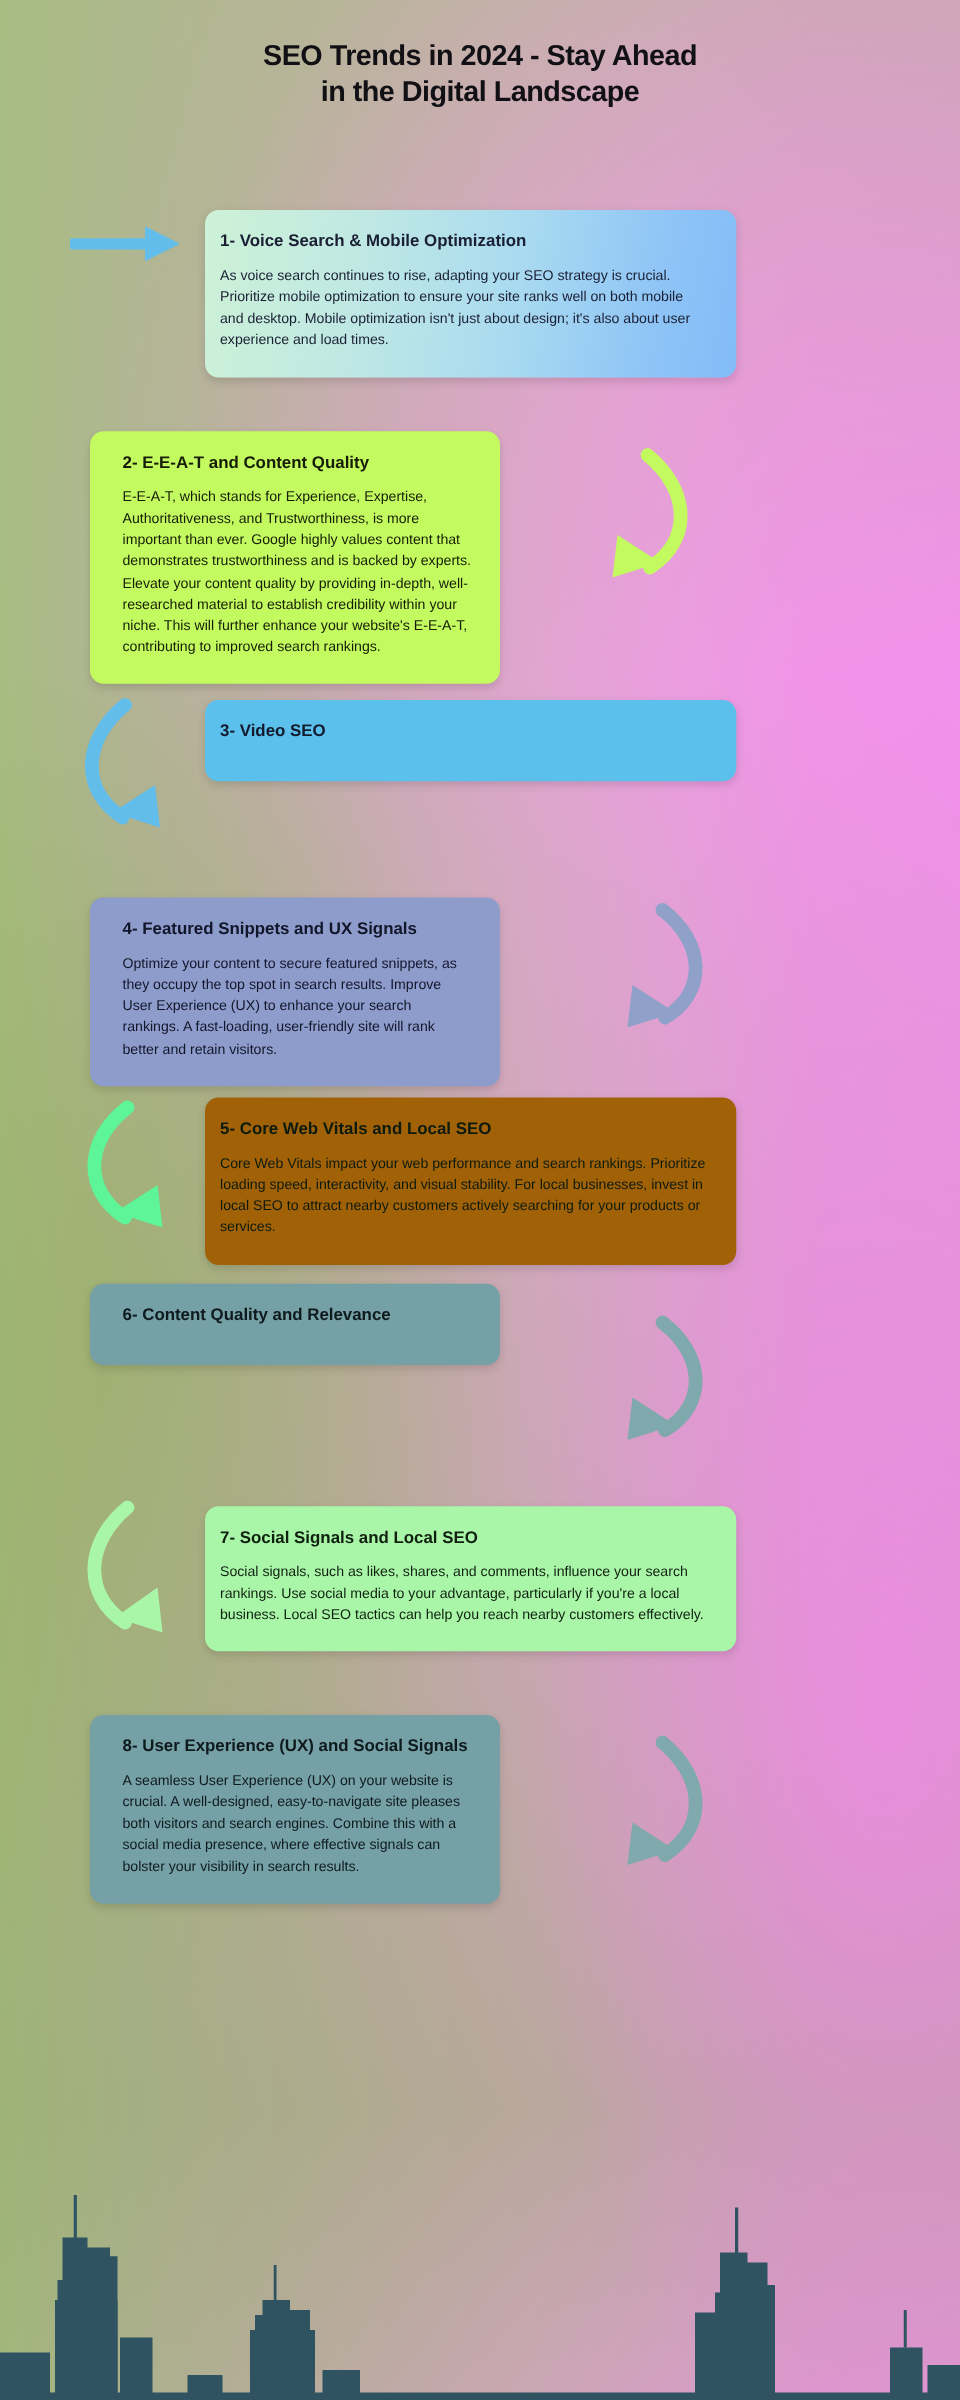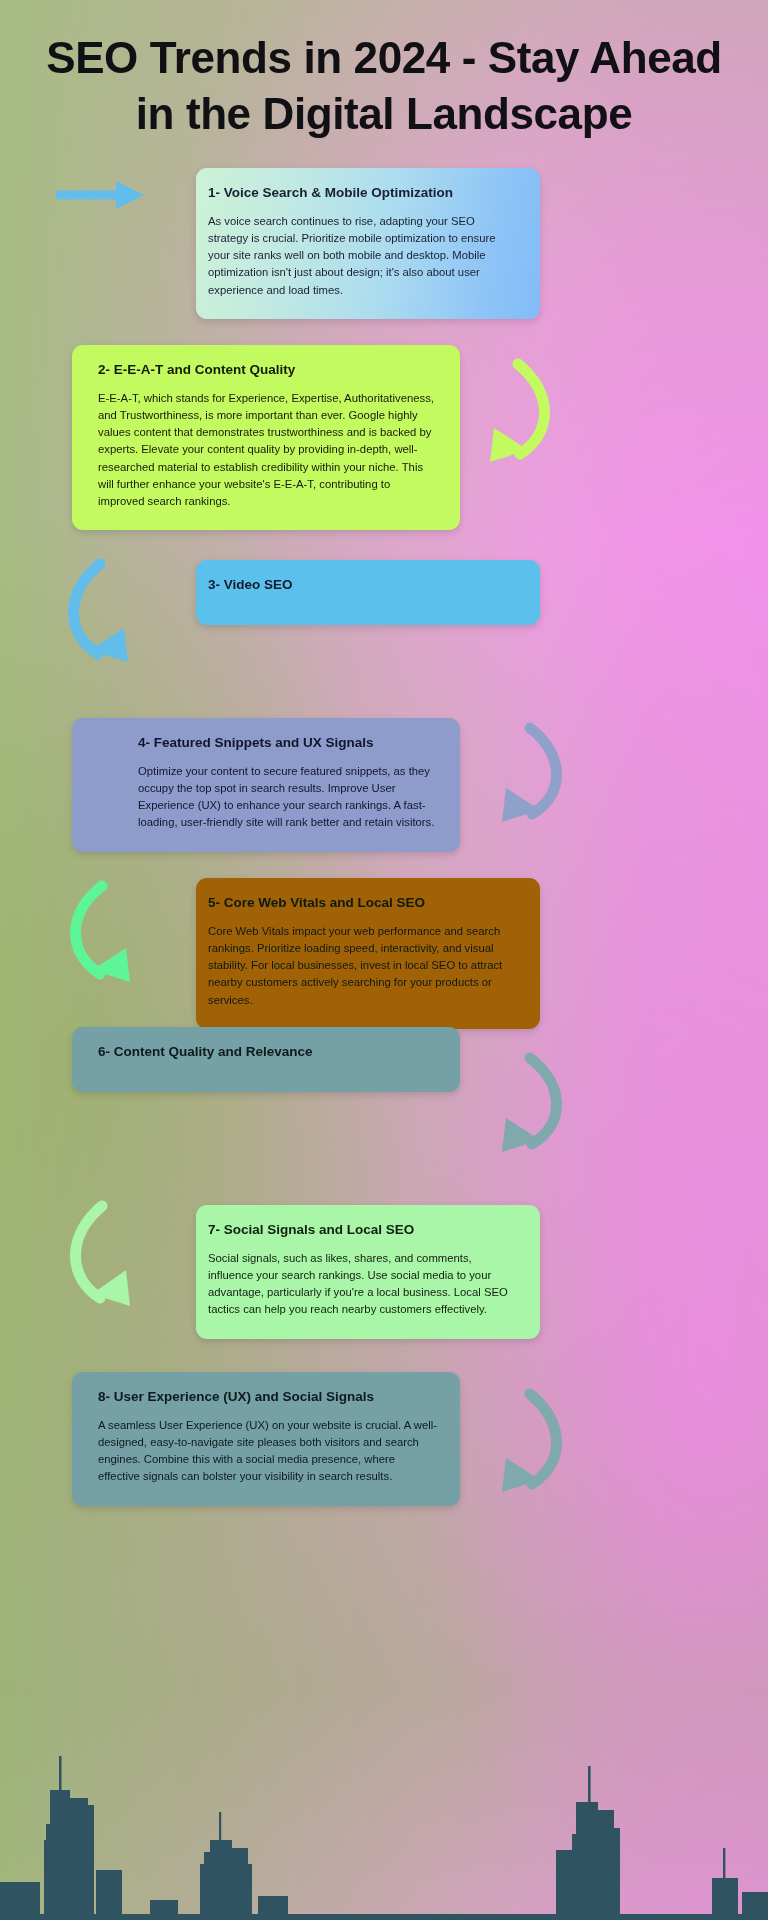--- a/index.html
+++ b/index.html
@@ -42,39 +42,39 @@
       radial-gradient(ellipse 60% 40% at 12% 55%, rgba(150,175,95,0.55), rgba(150,175,95,0) 72%),
       radial-gradient(ellipse 55% 45% at 92% 72%, rgba(255,130,250,0.50), rgba(255,130,250,0) 70%),
       radial-gradient(ellipse 70% 30% at 70% 16%, rgba(246,150,232,0.40), rgba(246,150,232,0) 72%);
   }
 
   
   #title {
     position: absolute;
     top: 30px; left: 0; right: 0;
     text-align: center;
-    font-size: 44px;
+    font-size: 23px;
     font-weight: 700;
     line-height: 1.28;
     color: #111014;
     letter-spacing: -0.4px;
     padding: 0 44px;
     z-index: 6;
   }
 
   
   .card {
     position: absolute;
     border-radius: 11px;
     padding: 17px 22px 20px 26px;
     box-shadow: 0 3px 7px rgba(0,0,0,0.13);
     z-index: 5;
   }
-  .card-right { left: 196px; width: 344px; padding-left: 12px; }
-  .card-left  { left: 72px;  width: 388px; }
+  .card-right { left: 164px; width: 425px; padding-left: 12px; }
+  .card-left  { left: 72px;  width: 328px; }
 
   .card-title {
     font-size: 13.5px;
     font-weight: 700;
     margin-bottom: 11px;
     line-height: 1.25;
   }
   .card-body {
     font-size: 11.3px;
     line-height: 1.52;
@@ -84,21 +84,21 @@
   .c1 { background: linear-gradient(100deg, #cdf2d6 0%, #bfe8e4 30%, #a9daf0 58%, #8ec4f6 84%, #82bcf8 100%); }
   .c1 .card-title, .c1 .card-body { color: #1a1f33; }
 
   .c2 { background: #c2fa5f; }
   .c2 .card-title, .c2 .card-body { color: #161c08; }
 
   .c3 { background: #5cc0ec; }
   .c3 .card-title, .c3 .card-body { color: #131a2e; }
 
   .c4 { background: #8e9ccb; }
-  .c4 .card-title, .c4 .card-body { color: #12162b; margin-left: 40px; }
+  .c4 .card-title, .c4 .card-body { color: #12162b; }
 
   .c5 { background: #a16207; }
   .c5 .card-title, .c5 .card-body { color: #0d1a10; }
 
   .c6 { background: #74a0a6; }
   .c6 .card-title, .c6 .card-body { color: #0f1a1d; }
 
   .c7 { background: #a9f6a9; }
   .c7 .card-title, .c7 .card-body { color: #10200f; }
 

